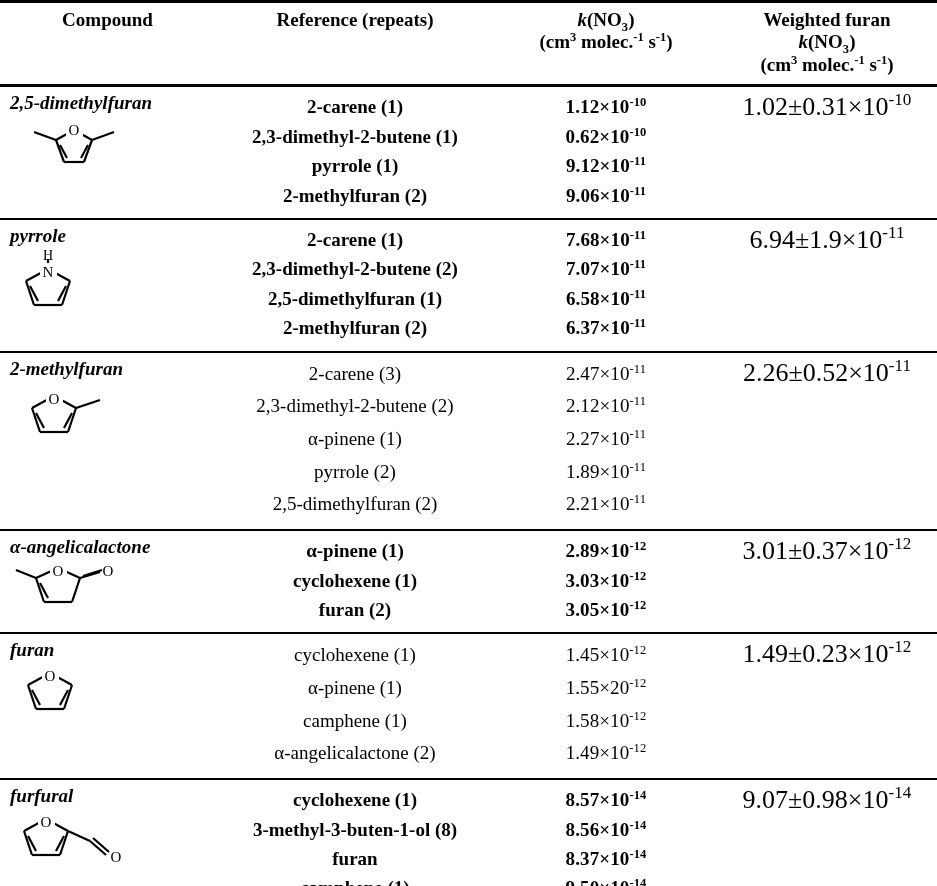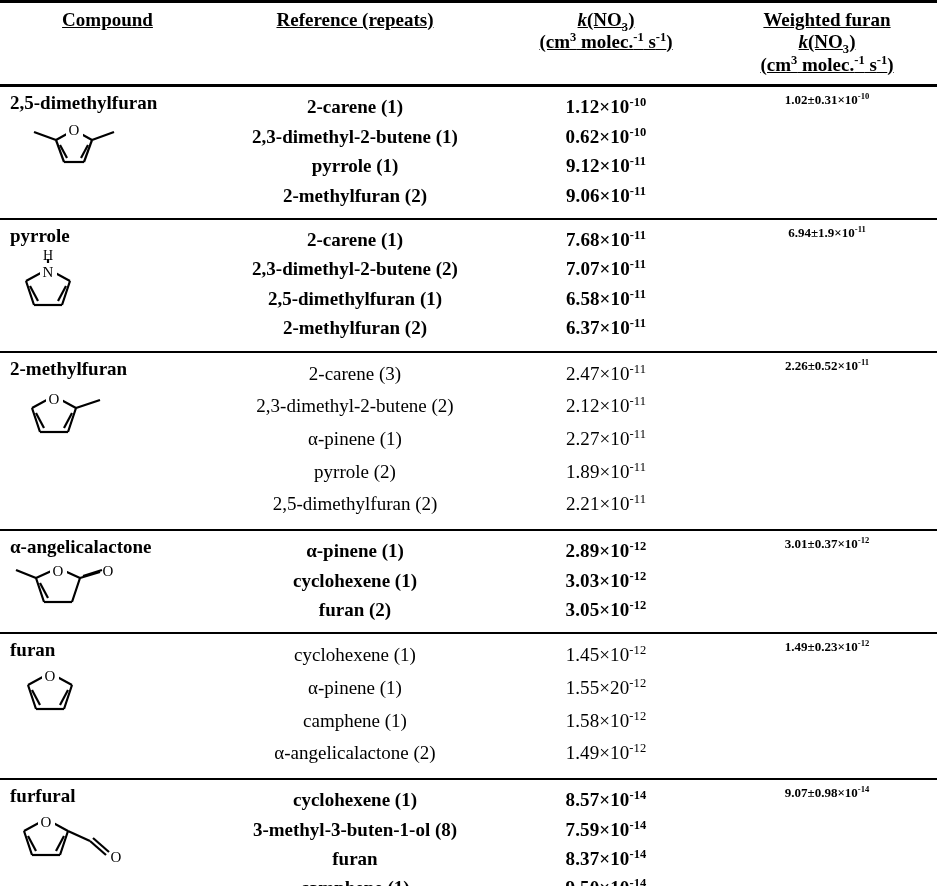--- a/index.html
+++ b/index.html
@@ -39,39 +39,40 @@
   thead tr.head-row th {
     text-align: center;
     font-weight: bold;
     font-size: 19px;
     line-height: 1.18;
     padding: 6px 4px 8px 4px;
     border-top: 3px solid #000;
     border-bottom: 3px solid #000;
   }
   .hdr-stack { display: block; }
-  .hdr-line { display: block; text-decoration: underline; }
+  .hdr-line { display: block; }
   sup, sub {
     font-size: 0.66em;
     line-height: 0;
   }
   .ital { font-style: italic; }
 
   
   tbody tr.compound-row > td {
     border-bottom: 2px solid #000;
     padding: 0;
   }
   tbody tr.compound-row:last-child > td {
     border-bottom: 3px solid #000;
   }
   .cell-pad { padding: 5px 6px 8px 6px; }
 
   .compound-name {
     font-weight: bold;
+    font-style: italic;
     font-size: 19px;
     display: block;
     padding-left: 4px;
     white-space: nowrap;
   }
   .struct-wrap {
     display: block;
     padding-left: 8px;
     margin-top: 2px;
   }
@@ -80,22 +81,22 @@
     text-align: center;
     font-size: 19px;
   }
   .ref-item, .k-item {
     display: block;
     line-height: 1.45;
     white-space: nowrap;
   }
   .mean-val {
     display: block;
-    font-weight: bold;
-    font-size: 13px;
+    font-weight: normal;
+    font-size: 26px;
     text-align: center;
     white-space: nowrap;
   }
   .k-item { letter-spacing: 0.1px; text-align: center; }
 
   
   .sp-1 .ref-item, .sp-1 .k-item { line-height: 1.55; font-weight: bold; }
   .sp-2 .ref-item, .sp-2 .k-item { line-height: 1.72; }
 
   svg { display: block; }
@@ -426,21 +427,21 @@
             <span class="ref-item">3-methyl-3-buten-1-ol (8)</span>
             <span class="ref-item">furan</span>
             <span class="ref-item">camphene (1)</span>
           </span>
         </div>
       </td>
       <td>
         <div class="cell-pad">
           <span class="k-list sp-1">
             <span class="k-item"><span>8.57×10</span><sup>-14</sup></span>
-            <span class="k-item"><span>7.59×10</span><sup>-14</sup></span>
+            <span class="k-item"><span>8.56×10</span><sup>-14</sup></span>
             <span class="k-item"><span>8.37×10</span><sup>-14</sup></span>
             <span class="k-item"><span>9.50×10</span><sup>-14</sup></span>
           </span>
         </div>
       </td>
       <td>
         <div class="cell-pad">
           <span class="mean-wrap">
             <span class="mean-val"><span>9.07±0.98×10</span><sup>-14</sup></span>
           </span>

